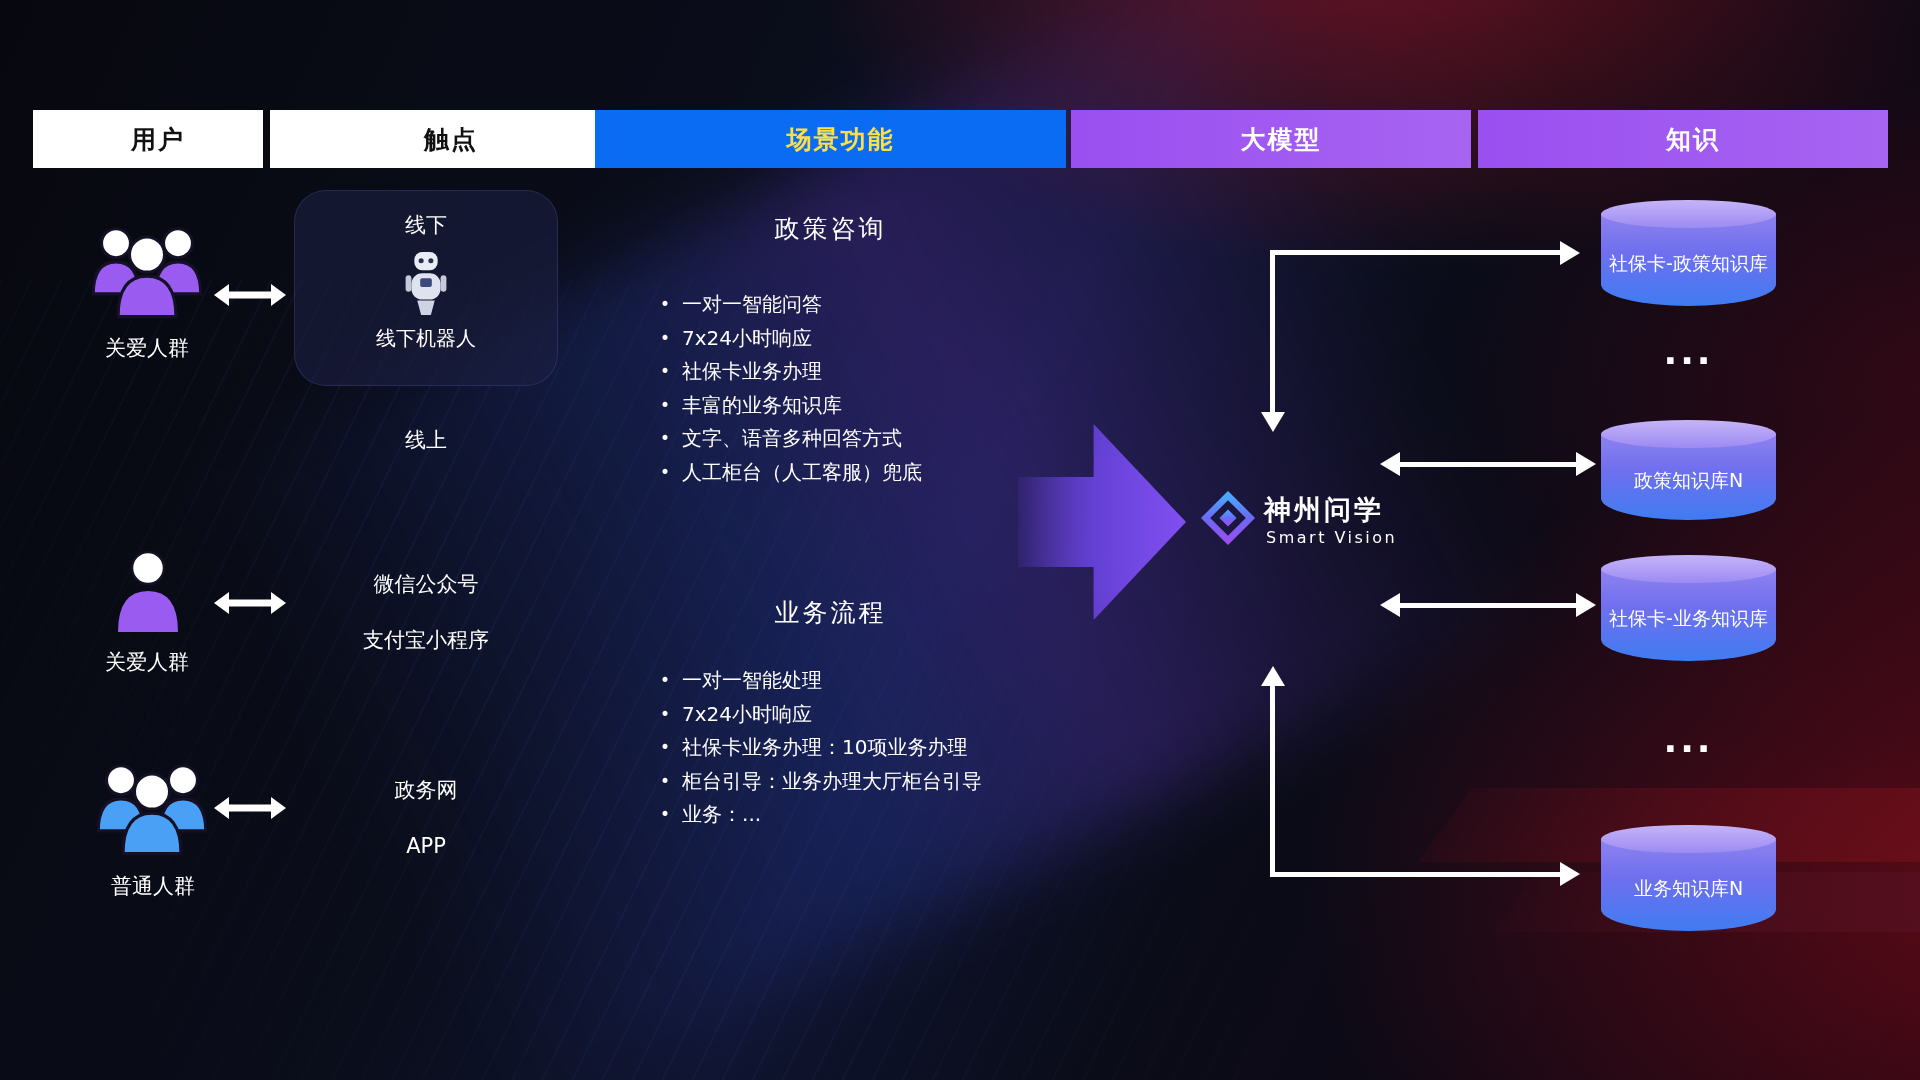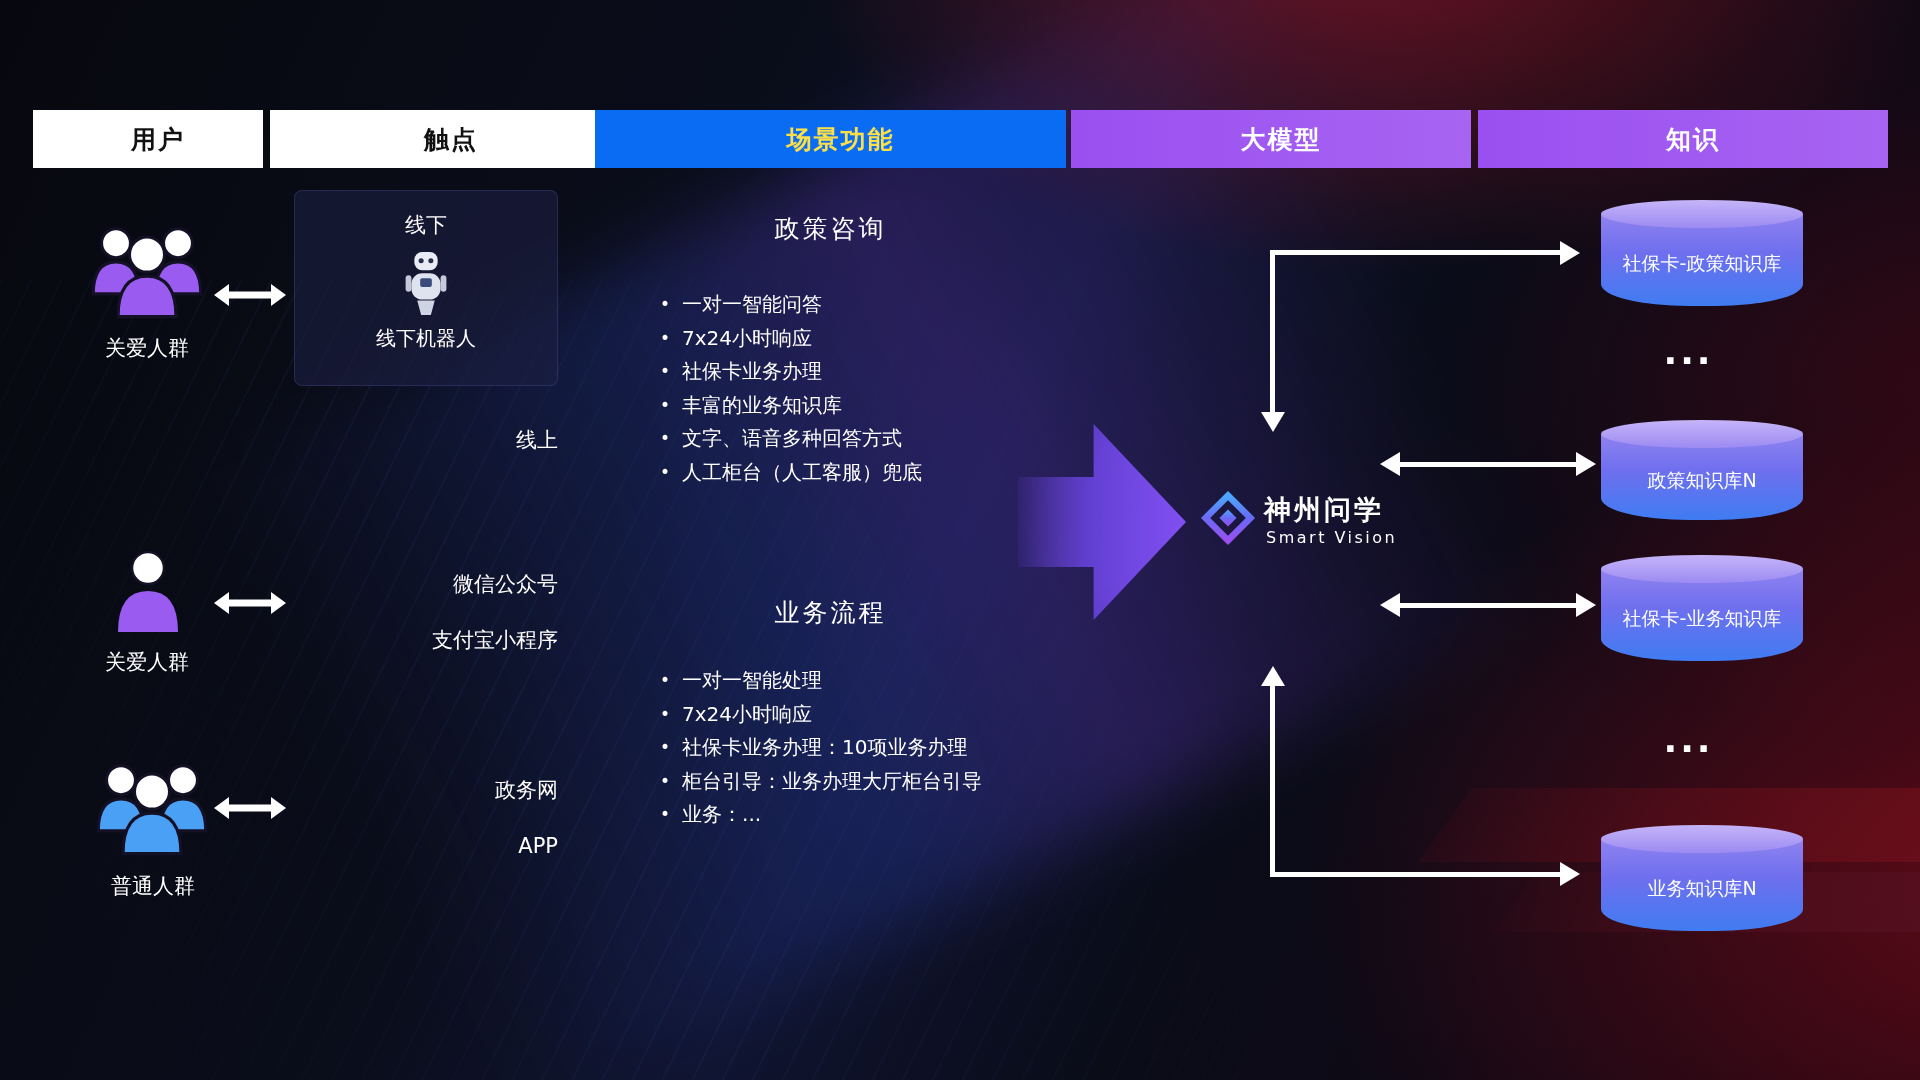--- a/index.html
+++ b/index.html
@@ -47,28 +47,28 @@
   .u0-lbl { left:47px; top:334px; width:200px; }
   .u1-lbl { left:47px; top:648px; width:200px; }
   .u2-lbl { left:53px; top:872px; width:200px; }
   .a0 { left:214px; top:282px; width:72px; height:26px; }
   .a1 { left:214px; top:590px; width:72px; height:26px; }
   .a2 { left:214px; top:795px; width:72px; height:26px; }
 
   
   .offline-card {
     position:absolute; left:294px; top:190px; width:264px; height:196px;
-    background:rgba(28,32,66,0.60); border:1px solid rgba(130,140,255,0.16); border-radius:8px;
+    background:rgba(28,32,66,0.60); border:1px solid rgba(130,140,255,0.16); border-radius:32px;
     display:flex; flex-direction:column; align-items:center;
   }
   .card-title { margin-top:20px; color:#fff; font-size:21px; }
   .robot-wrap { width:50px; height:68px; margin-top:10px; }
   .robot-wrap svg { width:100%; height:100%; display:block; }
   .card-sub { margin-top:8px; color:#fff; font-size:20px; }
-  .tp { position:absolute; left:294px; width:264px; text-align:right; color:#fff; font-size:21px; }
+  .tp { position:absolute; left:294px; width:264px; text-align:center; color:#fff; font-size:21px; }
   .tp-online { top:426px; }
   .tp-wechat { top:570px; }
   .tp-alipay { top:626px; }
   .tp-gov    { top:776px; }
   .tp-app    { top:834px; }
 
   
   .fn-title { position:absolute; left:595px; width:471px; text-align:center; color:#fff; font-size:25px; letter-spacing:3px; }
   .fn-t1 { top:212px; }
   .fn-t2 { top:596px; }
@@ -93,21 +93,21 @@
 
   
   .hline,.vline { position:absolute; background:#fff; }
   .ah { position:absolute; width:0; height:0; }
   .ah-r { border-top:12px solid transparent; border-bottom:12px solid transparent; border-left:20px solid #fff; }
   .ah-l { border-top:12px solid transparent; border-bottom:12px solid transparent; border-right:20px solid #fff; }
   .ah-d { border-left:12px solid transparent; border-right:12px solid transparent; border-top:20px solid #fff; }
   .ah-u { border-left:12px solid transparent; border-right:12px solid transparent; border-bottom:20px solid #fff; }
 
   
-  .db { position:absolute; left:1601px; width:202px; }
+  .db { position:absolute; left:1601px; width:175px; }
   .db .body { position:absolute; left:0; right:0; top:14px; bottom:0;
     background:linear-gradient(180deg,#8f82f0 0%,#6f6fee 42%,#3f7cf2 100%);
     border-radius:0 0 88px 88px / 0 0 22px 22px; }
   .db .cap { position:absolute; left:0; right:0; top:0; height:28px; border-radius:50%;
     background:linear-gradient(180deg,#c5b4f8,#9c8bf2); }
   .db .dblbl { position:absolute; left:8px; right:8px; top:26px; bottom:6px;
     display:flex; align-items:center; justify-content:center; text-align:center;
     color:#fff; font-size:19px; line-height:25px; }
   .db1 { top:200px; height:106px; }
   .db2 { top:420px; height:100px; }

